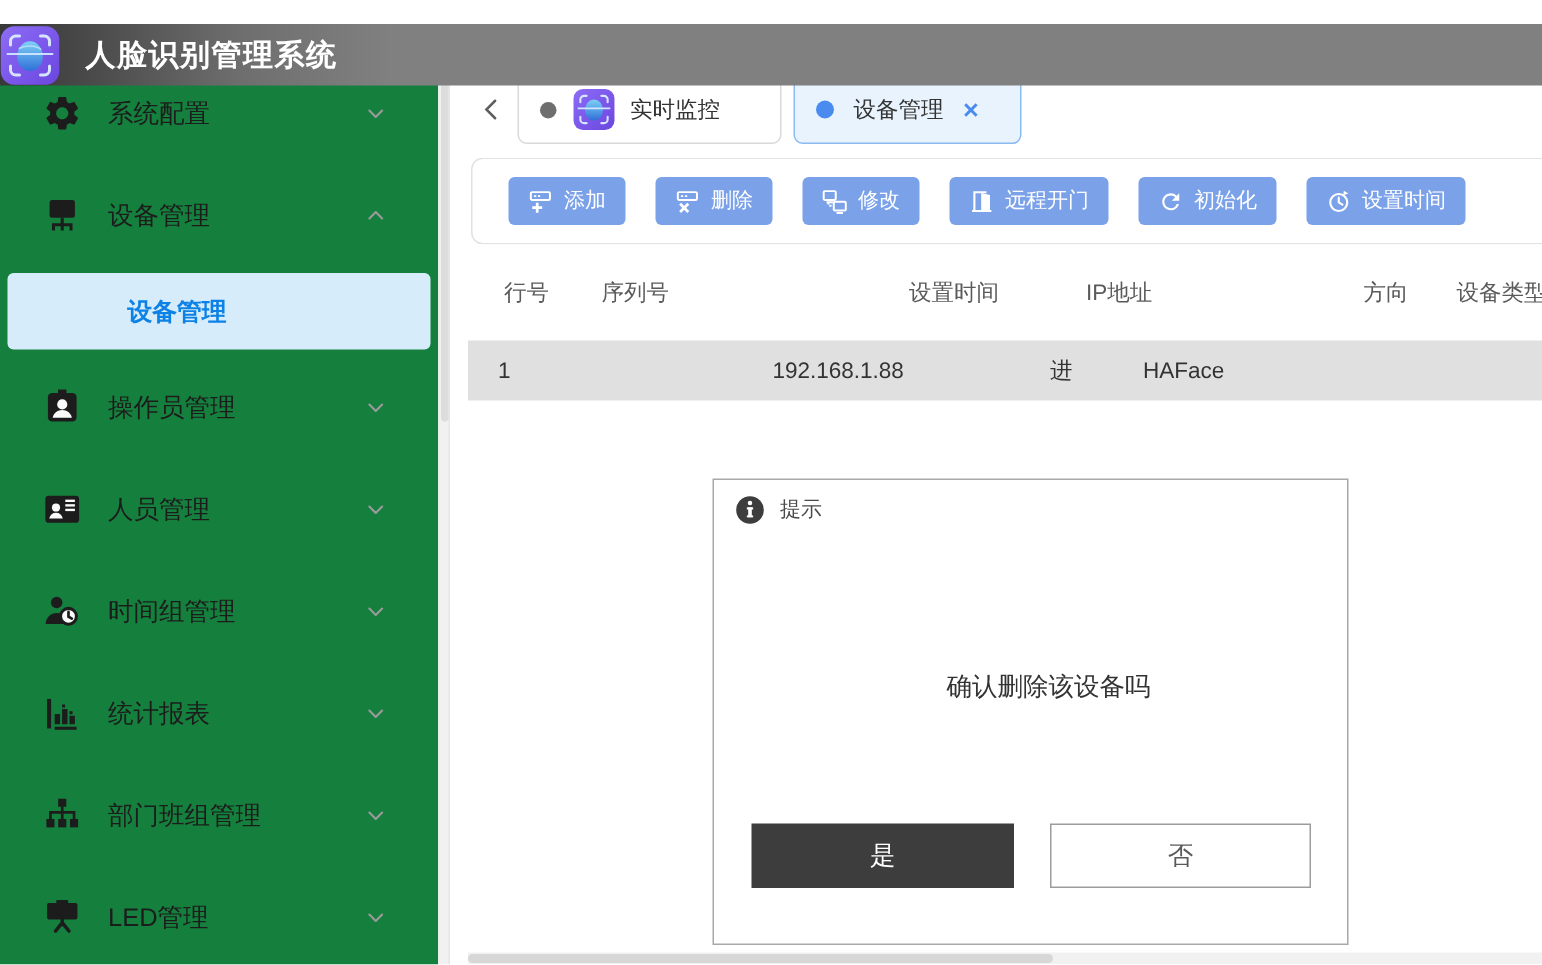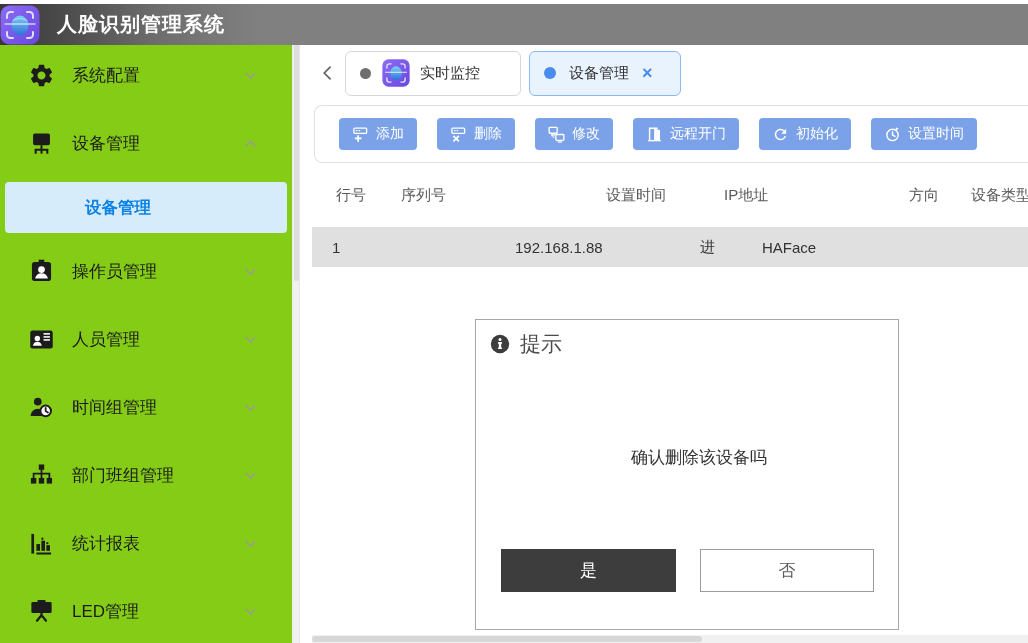--- a/index.html
+++ b/index.html
@@ -2,27 +2,27 @@
 <html><head>
 <meta charset="utf-8">
 <style>
   * { box-sizing: border-box; }
   html,body { margin:0; padding:0; }
   body {
     width:1028px; height:643px; position:relative; overflow:hidden;
     font-family:"Liberation Sans","DejaVu Sans",sans-serif; background:#fff;
   }
   
-  .header{position:absolute;top:4px;left:0;width:1028px;height:41px;
+  .header{position:absolute;top:16px;left:0;width:1028px;height:41px;
     background:linear-gradient(90deg,#383838 0px,#4a4a4a 60px,#6e6e6e 160px,#808080 260px,#808080 100%);
     display:flex;align-items:center;z-index:5;}
   .logo{width:40px;height:40px;margin-top:1px;flex:0 0 40px;}
   .header-title{color:#fff;font-size:20px;font-weight:bold;margin-left:17px;letter-spacing:1px;}
   
-  .sidebar{position:absolute;top:41px;left:0;width:292px;height:602px;background:#84cc16;}
+  .sidebar{position:absolute;top:41px;left:0;width:292px;height:602px;background:#15803d;}
   .nav-item{height:68px;display:flex;align-items:center;padding-left:28px;cursor:pointer;}
   .nav-icon{width:27px;height:27px;flex:0 0 27px;}
   .nav-label{font-size:17px;color:#1c1c1c;margin-left:17px;flex:1;}
   .nav-chevron{width:17px;height:17px;margin-right:33px;flex:0 0 17px;}
   .submenu{height:51px;margin:5px 5px 4px 5px;background:#d7ecfa;border-radius:4px;
     display:flex;align-items:center;padding-left:80px;cursor:pointer;}
   .submenu-label{color:#0d82e6;font-weight:bold;font-size:16.5px;}
   .side-scroll{position:absolute;top:41px;left:292px;width:8px;height:602px;background:#f1f1f1;
     border-left:1px solid #ececec;border-right:1px solid #e6e6e6;}
   .side-thumb{position:absolute;top:0;left:1px;width:5px;height:240px;background:#ddd;border-radius:3px;}
@@ -56,21 +56,21 @@
   .col-ip{width:185px;flex:0 0 185px;}
   .col-dir{width:62px;flex:0 0 62px;}
   .col-type{width:130px;flex:0 0 130px;white-space:nowrap;}
   
   .hscroll{position:absolute;bottom:0;left:0;width:728px;height:8px;background:#f1f1f1;}
   .hthumb{position:absolute;left:0;top:1px;height:6px;width:390px;background:#d7d7d7;border-radius:3px;}
   
   .dialog{position:absolute;left:475px;top:319px;width:424px;height:311px;background:#fff;
     border:1px solid #a8a8a8;z-index:50;}
   .dialog-head{display:flex;align-items:center;padding:10px 0 0 14px;gap:10px;}
-  .dialog-title{font-size:21px;color:#4a4a4a;}
+  .dialog-title{font-size:14px;color:#4a4a4a;}
   .dialog-msg{position:absolute;top:126px;left:12px;width:100%;text-align:center;font-size:17px;color:#333;}
   .btn-yes{position:absolute;left:25px;top:229px;width:175px;height:43px;background:#3d3d3d;color:#fff;
     border:none;font-size:17px;font-family:inherit;cursor:pointer;}
   .btn-no{position:absolute;left:224px;top:229px;width:174px;height:43px;background:#fff;color:#5a5a5a;
     border:1px solid #9c9c9c;font-size:17px;font-family:inherit;cursor:pointer;}
 </style>
 </head>
 <body>
 
 <div class="header">
@@ -187,49 +187,49 @@
     <span class="nav-label">时间组管理</span>
     <span class="nav-chevron">
       <svg viewBox="0 0 24 24" width="17" height="17">
           <path d="M6 9.5l6 6 6-6" stroke="#9a9a9a" stroke-width="2" fill="none" stroke-linecap="round" stroke-linejoin="round"></path>
         </svg>
     </span>
   </div>
 
   <div class="nav-item">
     <span class="nav-icon">
-      <svg viewBox="0 0 24 24" width="27" height="27">
-          <rect x="9.6" y="2.2" width="4.8" height="4.8" fill="#1c1c1c"></rect>
-          <path d="M12 7v3.3M5 14.2v-3.9h14v3.9M12 10.3v3.9" stroke="#1c1c1c" stroke-width="1.6" fill="none"></path>
-          <rect x="2.6" y="14.2" width="4.8" height="5" fill="#1c1c1c"></rect>
-          <rect x="9.6" y="14.2" width="4.8" height="5" fill="#1c1c1c"></rect>
-          <rect x="16.6" y="14.2" width="4.8" height="5" fill="#1c1c1c"></rect>
-        </svg>
-    </span>
-    <span class="nav-label">部门班组管理</span>
-    <span class="nav-chevron">
-      <svg viewBox="0 0 24 24" width="17" height="17">
-          <path d="M6 9.5l6 6 6-6" stroke="#9a9a9a" stroke-width="2" fill="none" stroke-linecap="round" stroke-linejoin="round"></path>
-        </svg>
-    </span>
-  </div>
-
-  <div class="nav-item">
-    <span class="nav-icon">
       <svg viewBox="0 0 24 24" width="27" height="27" fill="#1c1c1c">
           <rect x="3" y="3.5" width="2.4" height="17.5"></rect>
           <rect x="7.5" y="12.5" width="3.2" height="6"></rect>
           <rect x="11.9" y="9.5" width="3.2" height="9"></rect>
           <rect x="16.3" y="13.5" width="3.2" height="5"></rect>
           <rect x="7.5" y="20" width="13" height="1.8"></rect>
           <rect x="11.9" y="6.8" width="1.8" height="1.8"></rect>
           <rect x="16.3" y="10.8" width="1.8" height="1.8"></rect>
         </svg>
     </span>
     <span class="nav-label">统计报表</span>
+    <span class="nav-chevron">
+      <svg viewBox="0 0 24 24" width="17" height="17">
+          <path d="M6 9.5l6 6 6-6" stroke="#9a9a9a" stroke-width="2" fill="none" stroke-linecap="round" stroke-linejoin="round"></path>
+        </svg>
+    </span>
+  </div>
+
+  <div class="nav-item">
+    <span class="nav-icon">
+      <svg viewBox="0 0 24 24" width="27" height="27">
+          <rect x="9.6" y="2.2" width="4.8" height="4.8" fill="#1c1c1c"></rect>
+          <path d="M12 7v3.3M5 14.2v-3.9h14v3.9M12 10.3v3.9" stroke="#1c1c1c" stroke-width="1.6" fill="none"></path>
+          <rect x="2.6" y="14.2" width="4.8" height="5" fill="#1c1c1c"></rect>
+          <rect x="9.6" y="14.2" width="4.8" height="5" fill="#1c1c1c"></rect>
+          <rect x="16.6" y="14.2" width="4.8" height="5" fill="#1c1c1c"></rect>
+        </svg>
+    </span>
+    <span class="nav-label">部门班组管理</span>
     <span class="nav-chevron">
       <svg viewBox="0 0 24 24" width="17" height="17">
           <path d="M6 9.5l6 6 6-6" stroke="#9a9a9a" stroke-width="2" fill="none" stroke-linecap="round" stroke-linejoin="round"></path>
         </svg>
     </span>
   </div>
 
   <div class="nav-item">
     <span class="nav-icon">
       <svg viewBox="0 0 24 24" width="27" height="27">

